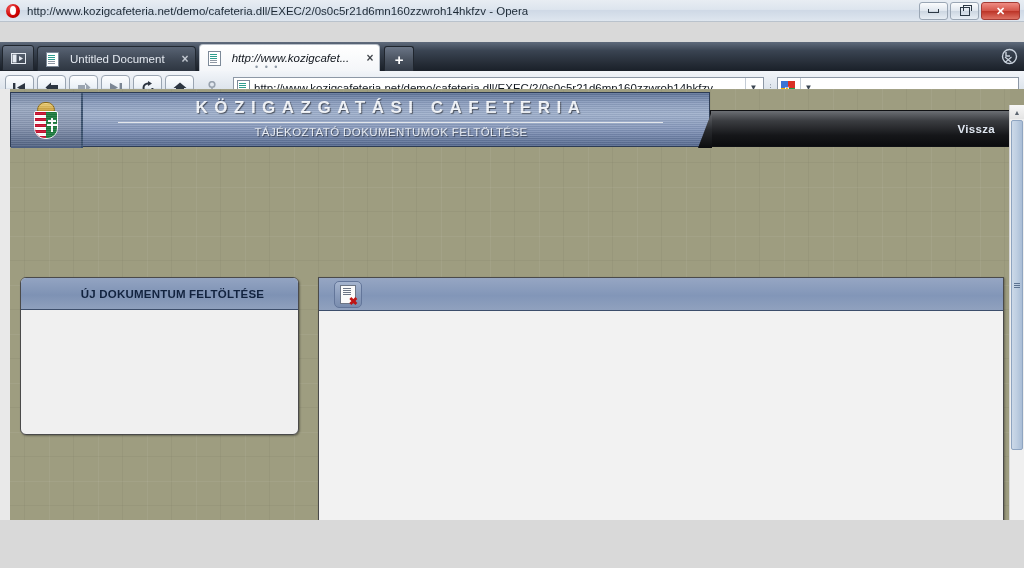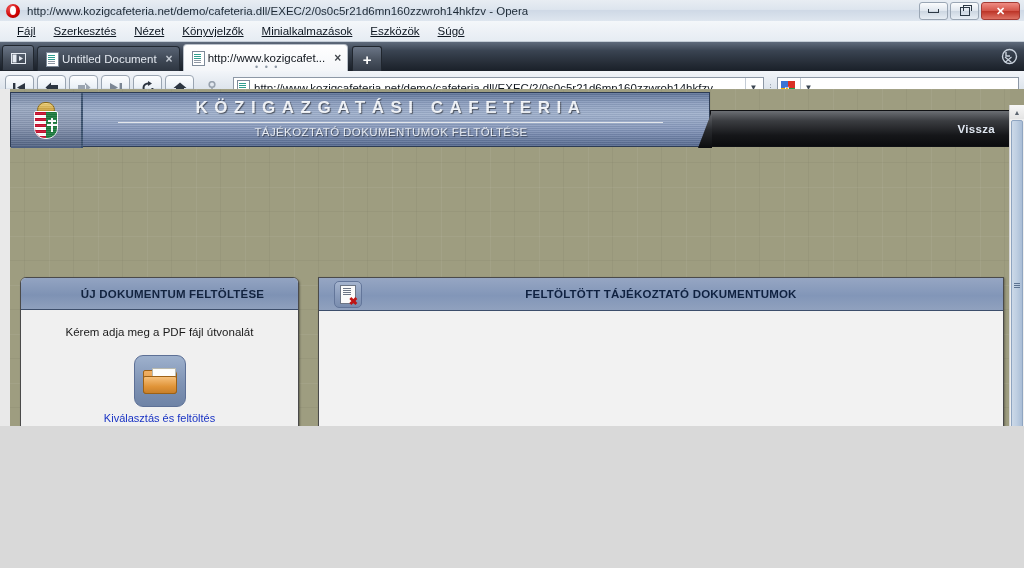--- a/index.html
+++ b/index.html
@@ -2,21 +2,21 @@
 <html><head>
 <meta charset="utf-8">
 <style>
   html,body{margin:0;padding:0;}
   body{
     width:1024px;height:568px;overflow:hidden;
     font-family:"Liberation Sans",sans-serif;
     background:#d9d9d9;
     -webkit-font-smoothing:antialiased;
   }
-  .app{position:relative;width:1024px;height:426px;overflow:hidden;}
+  .app{position:relative;width:1024px;height:520px;overflow:hidden;}
 
   
   .titlebar{
     position:absolute;left:0;top:0;width:1024px;height:21px;
     background:linear-gradient(to bottom,#e8edf3 0%,#dde5ee 45%,#cfd9e6 50%,#dee6ef 100%);
     border-bottom:1px solid #b9c2cc;
     display:flex;align-items:center;
   }
   .opera-logo{
     width:14px;height:14px;border-radius:50%;margin-left:6px;margin-right:7px;
@@ -63,30 +63,30 @@
   }
   .tab-panelbtn{
     width:30px;height:24px;margin-left:2px;margin-bottom:0;
     background:linear-gradient(to bottom,#6a7586,#49525f 55%,#333b47);
     border:1px solid #20262e;border-radius:3px 3px 0 0;
     display:flex;align-items:center;justify-content:center;
   }
   .tab{
     height:25px;min-width:90px;margin-left:3px;
     border-radius:4px 4px 0 0;
-    display:flex;align-items:center;gap:3px;padding:0 6px 0 8px;
+    display:flex;align-items:center;gap:11px;padding:0 6px 0 8px;
     font-size:11.5px;box-sizing:border-box;position:relative;
   }
   .tab.inactive{
     background:linear-gradient(to bottom,#586373,#3c4552 60%,#2e3641);
     color:#e3e8ef;border:1px solid #222932;border-bottom:none;
   }
   .tab.active{
     background:linear-gradient(to bottom,#ffffff,#f4f6f9);
-    color:#11161d;border:1px solid #b9c0c9;border-bottom:none;height:27px;
+    color:#11161d;border:1px solid #b9c0c9;border-bottom:none;height:27px;font-style:italic;
   }
   .tab .lbl{max-width:132px;overflow:hidden;white-space:nowrap;text-overflow:ellipsis;}
   .tab .x{font-size:12px;font-weight:bold;opacity:.8;margin-left:auto;padding-left:6px;}
   .docicon{
     width:11px;height:13px;background:#fff;border:1px solid #7d8a99;position:relative;flex:none;
   }
   .docicon:before{content:"";position:absolute;left:1px;top:2px;width:7px;height:1px;
     box-shadow:0 2px 0 #2f9e8f,0 4px 0 #2f9e8f,0 6px 0 #8f98a4,0 8px 0 #8f98a4;background:#2f9e8f;}
   .newtab{
     width:28px;height:24px;margin-left:4px;border-radius:3px 3px 0 0;
@@ -339,29 +339,20 @@
         </div>
       <div class="win-btn">
           <span class="maxbox"></span>
         </div>
       <div class="win-btn close">
           <span>✕</span>
         </div>
     </div>
   </div>
 
-  <div class="menubar">
-    <div class="menuitem"><u>Fájl</u></div>
-    <div class="menuitem"><u>Szerkesztés</u></div>
-    <div class="menuitem"><u>Nézet</u></div>
-    <div class="menuitem"><u>Könyvjelzők</u></div>
-    <div class="menuitem"><u>Minialkalmazások</u></div>
-    <div class="menuitem"><u>Eszközök</u></div>
-    <div class="menuitem"><u>Súgó</u></div>
-  </div>
 
   <div class="tabstrip">
     <div class="tab-panelbtn">
       <svg width="15" height="11" viewBox="0 0 15 11">
         <rect x="0.5" y="0.5" width="14" height="10" fill="none" stroke="#e6ebf2"></rect>
         <rect x="1.5" y="1.5" width="4" height="8" fill="#e6ebf2"></rect>
         <path d="M8 3 L12 5.5 L8 8 Z" fill="#e6ebf2"></path>
       </svg>
     </div>
 
@@ -475,44 +466,30 @@
       </div>
       <div class="banner-dark">
         <span class="vissza">Vissza</span>
       </div>
     </div>
 
     <div class="card-left">
       <div class="card-left-head">
         <span>ÚJ DOKUMENTUM FELTÖLTÉSE</span>
       </div>
-      <div class="card-left-body">
-        <div class="hint">Kérem adja meg a PDF fájl útvonalát</div>
-        <div class="folder-wrap">
-          <div class="folder-btn">
-            <div class="folder">
-              <div class="back"></div>
-              <div class="paper"></div>
-              <div class="front"></div>
-            </div>
-          </div>
-          <div class="folder-label">Kiválasztás és feltöltés</div>
-        </div>
-      </div>
     </div>
 
     <div class="card-right">
       <div class="card-right-head">
         <div class="doc-x-btn">
           <div class="doc-x">
             <i></i>
             <b>✖</b>
           </div>
         </div>
-        <span>FELTÖLTÖTT TÁJÉKOZTATÓ DOKUMENTUMOK</span>
       </div>
       <div class="card-right-body"></div>
     </div>
   </div>
 
   <div class="vscroll">
     <div class="vs-btn">▲</div>
     <div class="vs-thumb">
         <span class="vs-grip"></span>
       </div>

